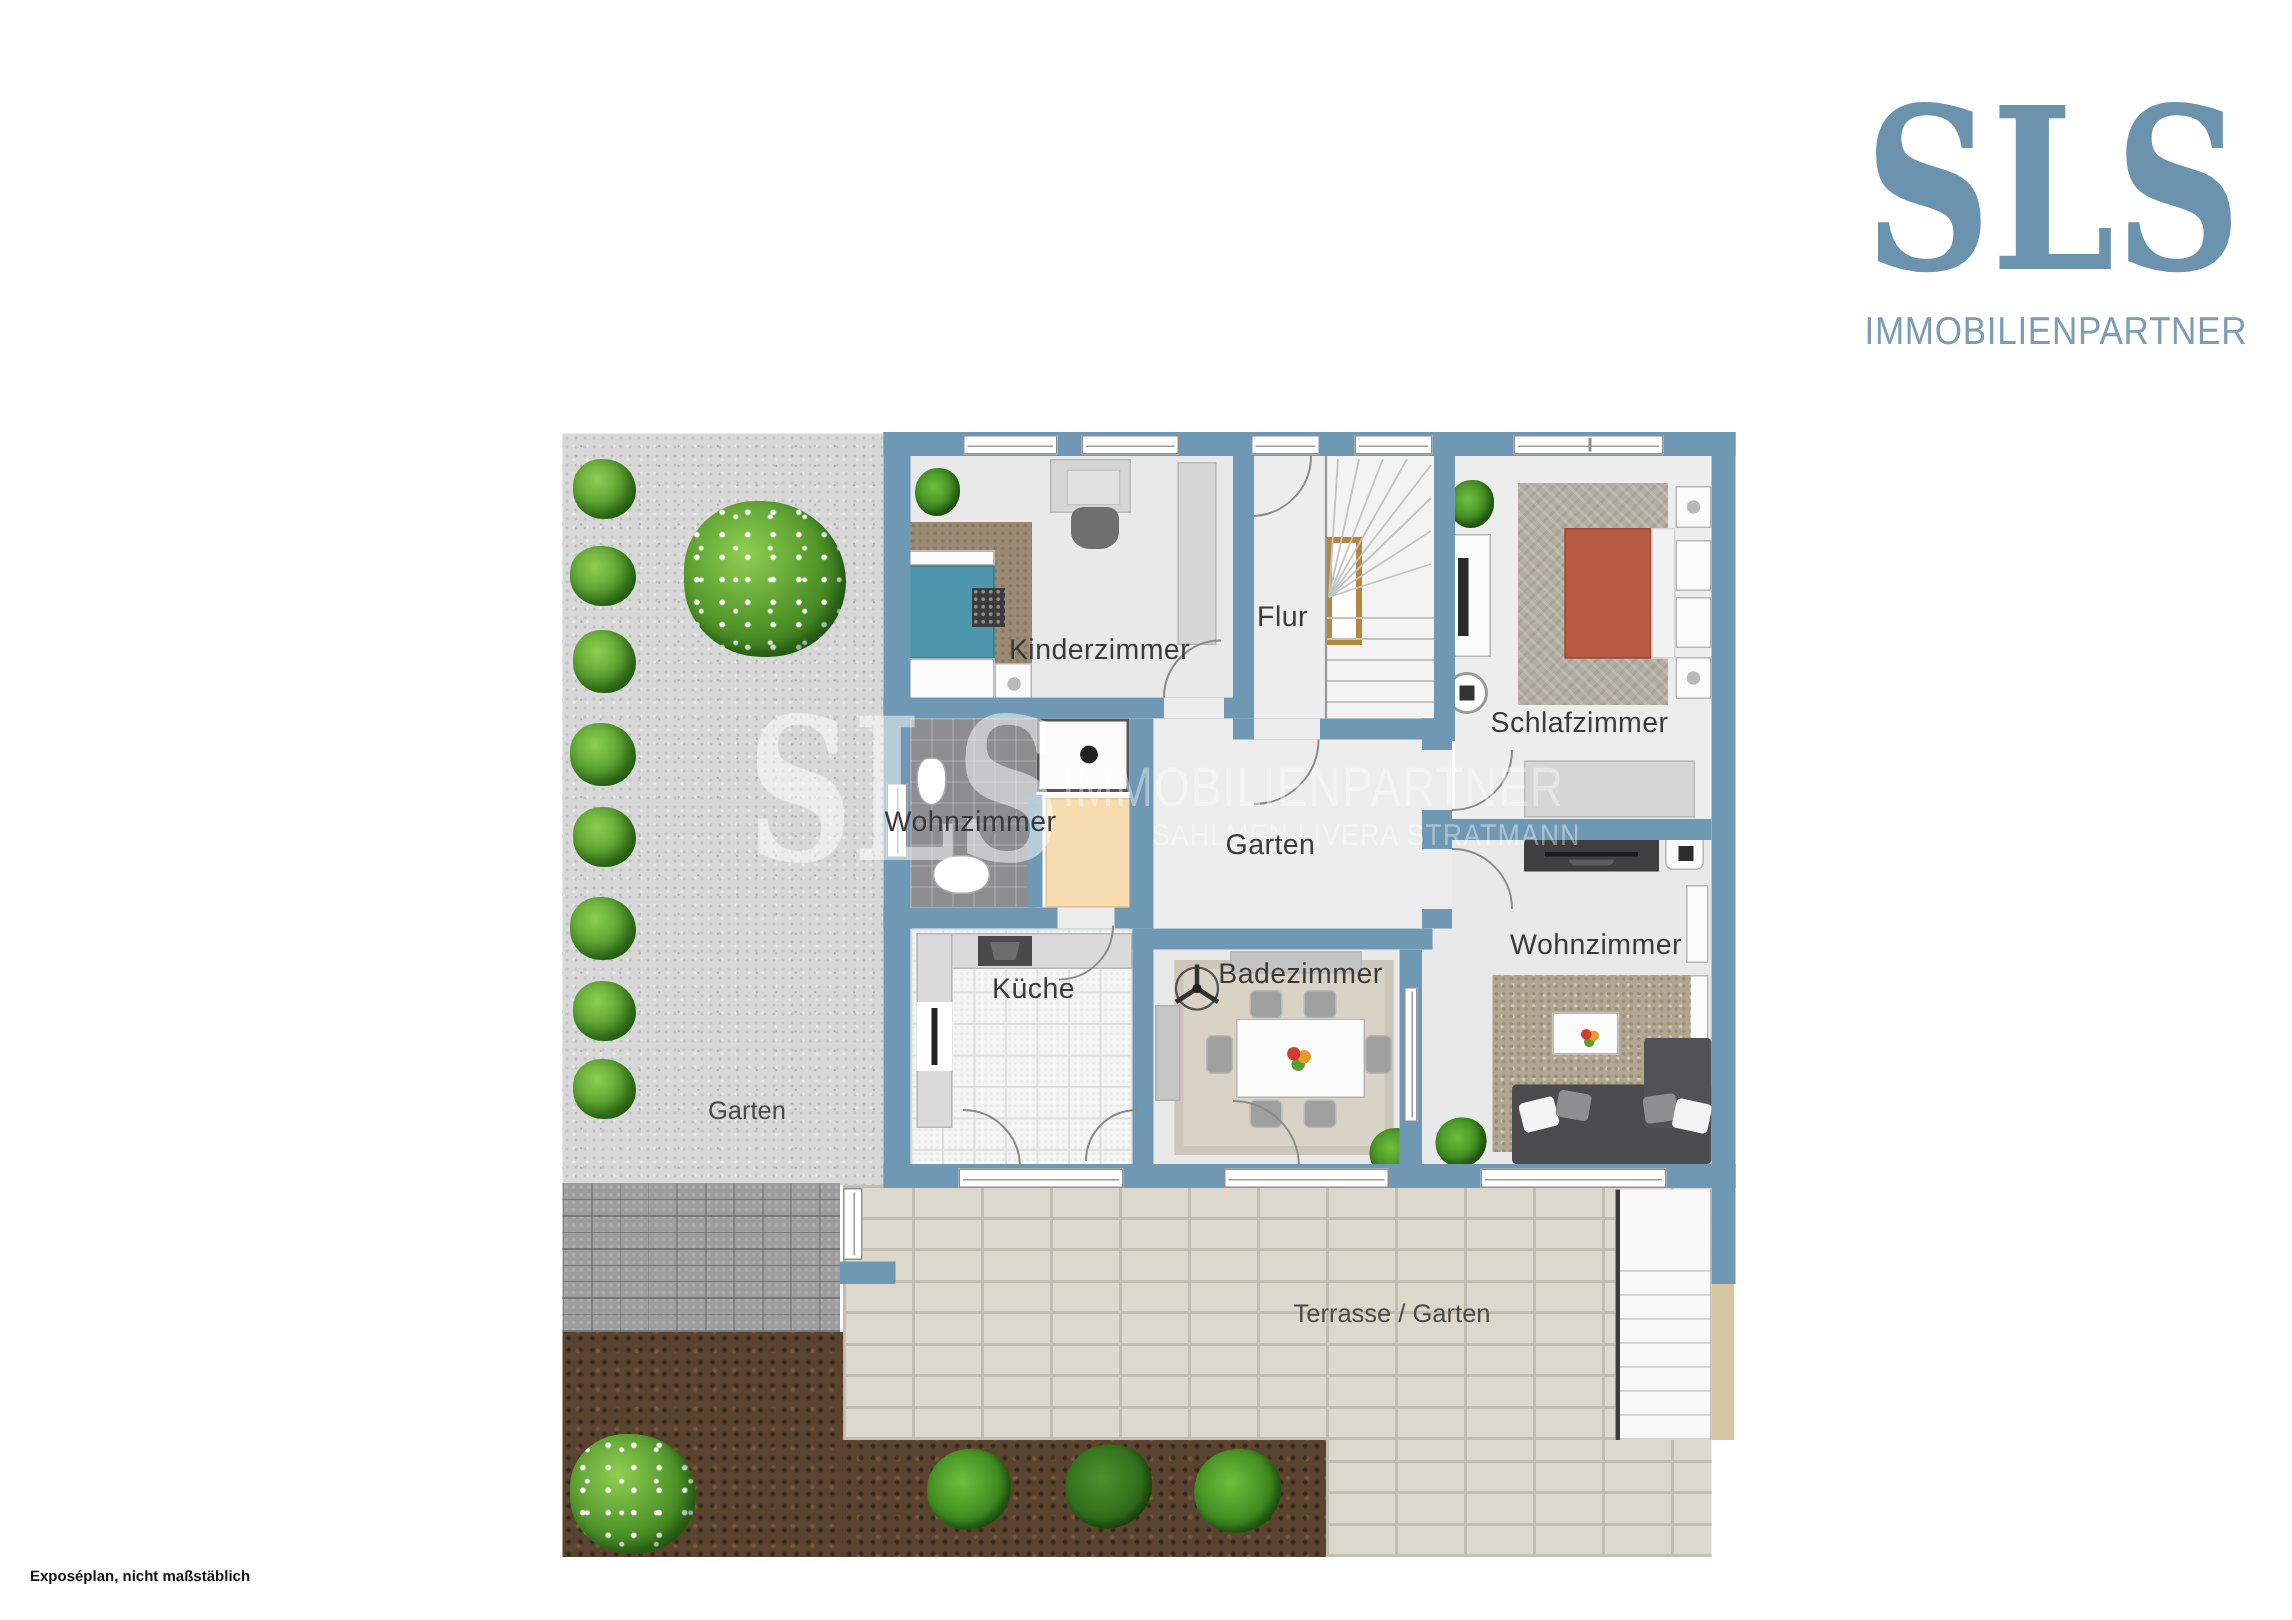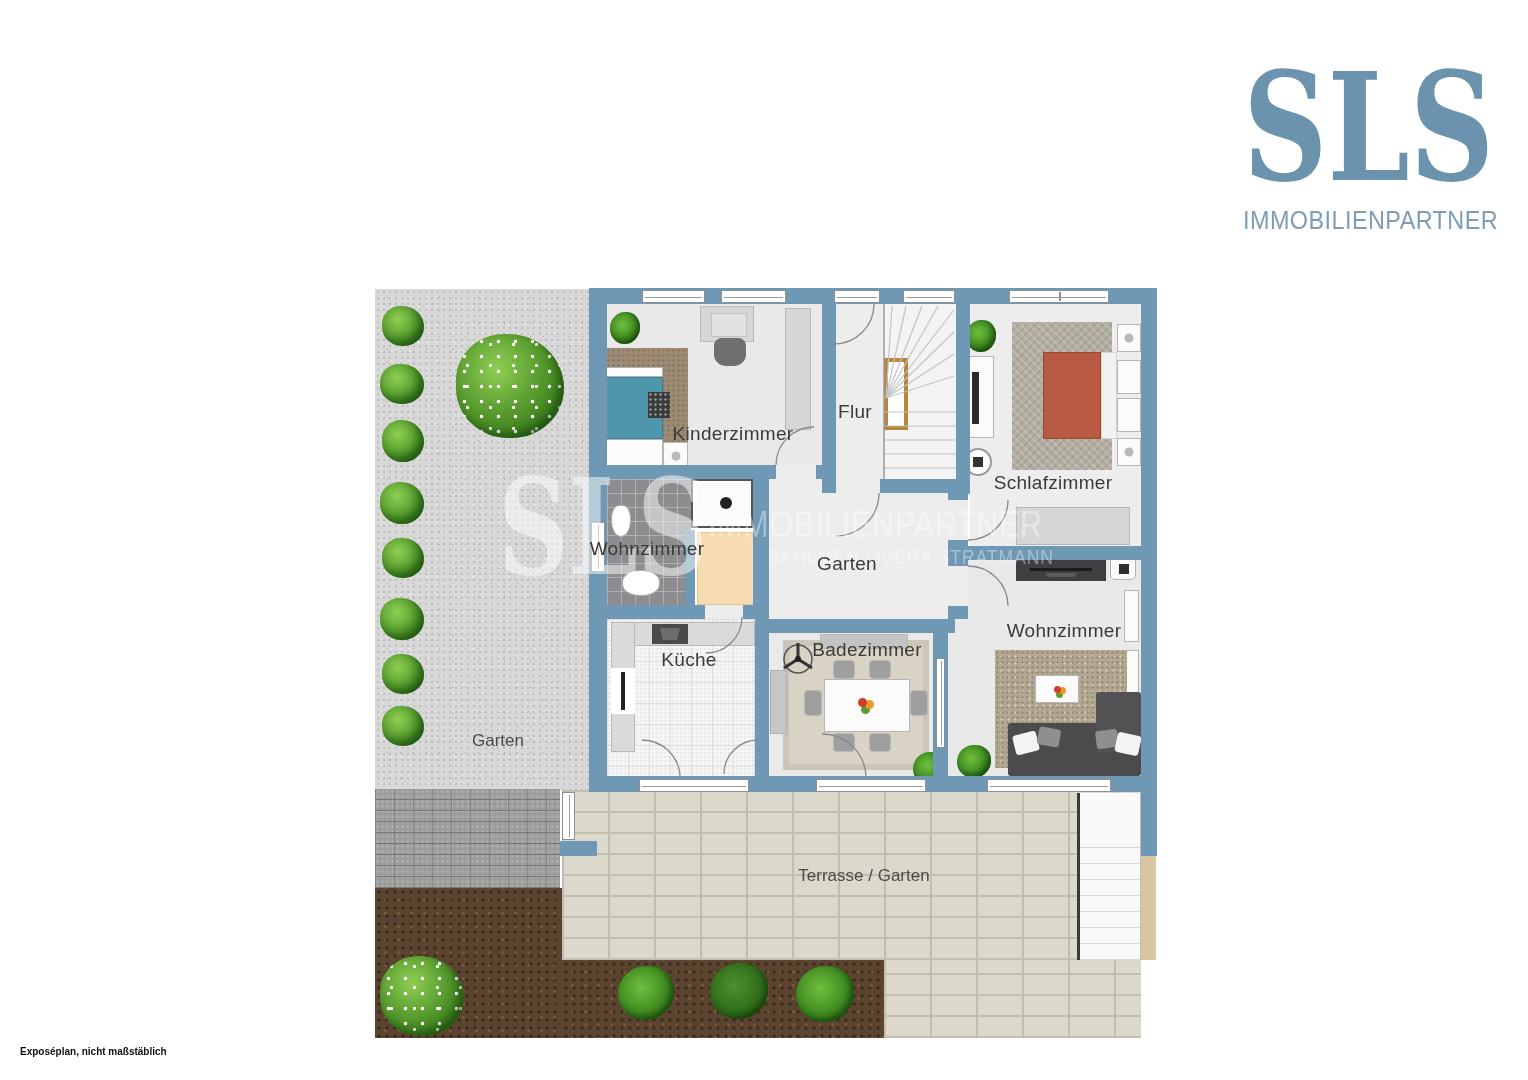--- a/index.html
+++ b/index.html
@@ -309,16 +309,16 @@
 
   <div class="room-label" style="left:733px;top:434px;">Kinderzimmer</div>
   <div class="room-label" style="left:855px;top:412px;">Flur</div>
   <div class="room-label" style="left:1053px;top:483px;">Schlafzimmer</div>
   <div class="room-label" style="left:647px;top:549px;">Wohnzimmer</div>
   <div class="room-label" style="left:847px;top:564px;">Garten</div>
   <div class="room-label" style="left:1064px;top:631px;text-align:center;">Wohnzimmer</div>
   <div class="room-label" style="left:689px;top:660px;">Küche</div>
   <div class="room-label" style="left:867px;top:650px;">Badezimmer</div>
   <div class="outdoor-label" style="left:498px;top:741px;">Garten</div>
-  <div class="outdoor-label" style="left:864px;top:876px;text-align:right;">Terrasse / Garten</div>
+  <div class="outdoor-label" style="left:928px;top:876px;text-align:right;">Terrasse / Garten</div>
 
   <div class="footer-note">Exposéplan, nicht maßstäblich</div>
 </div>
 
 </body></html>

